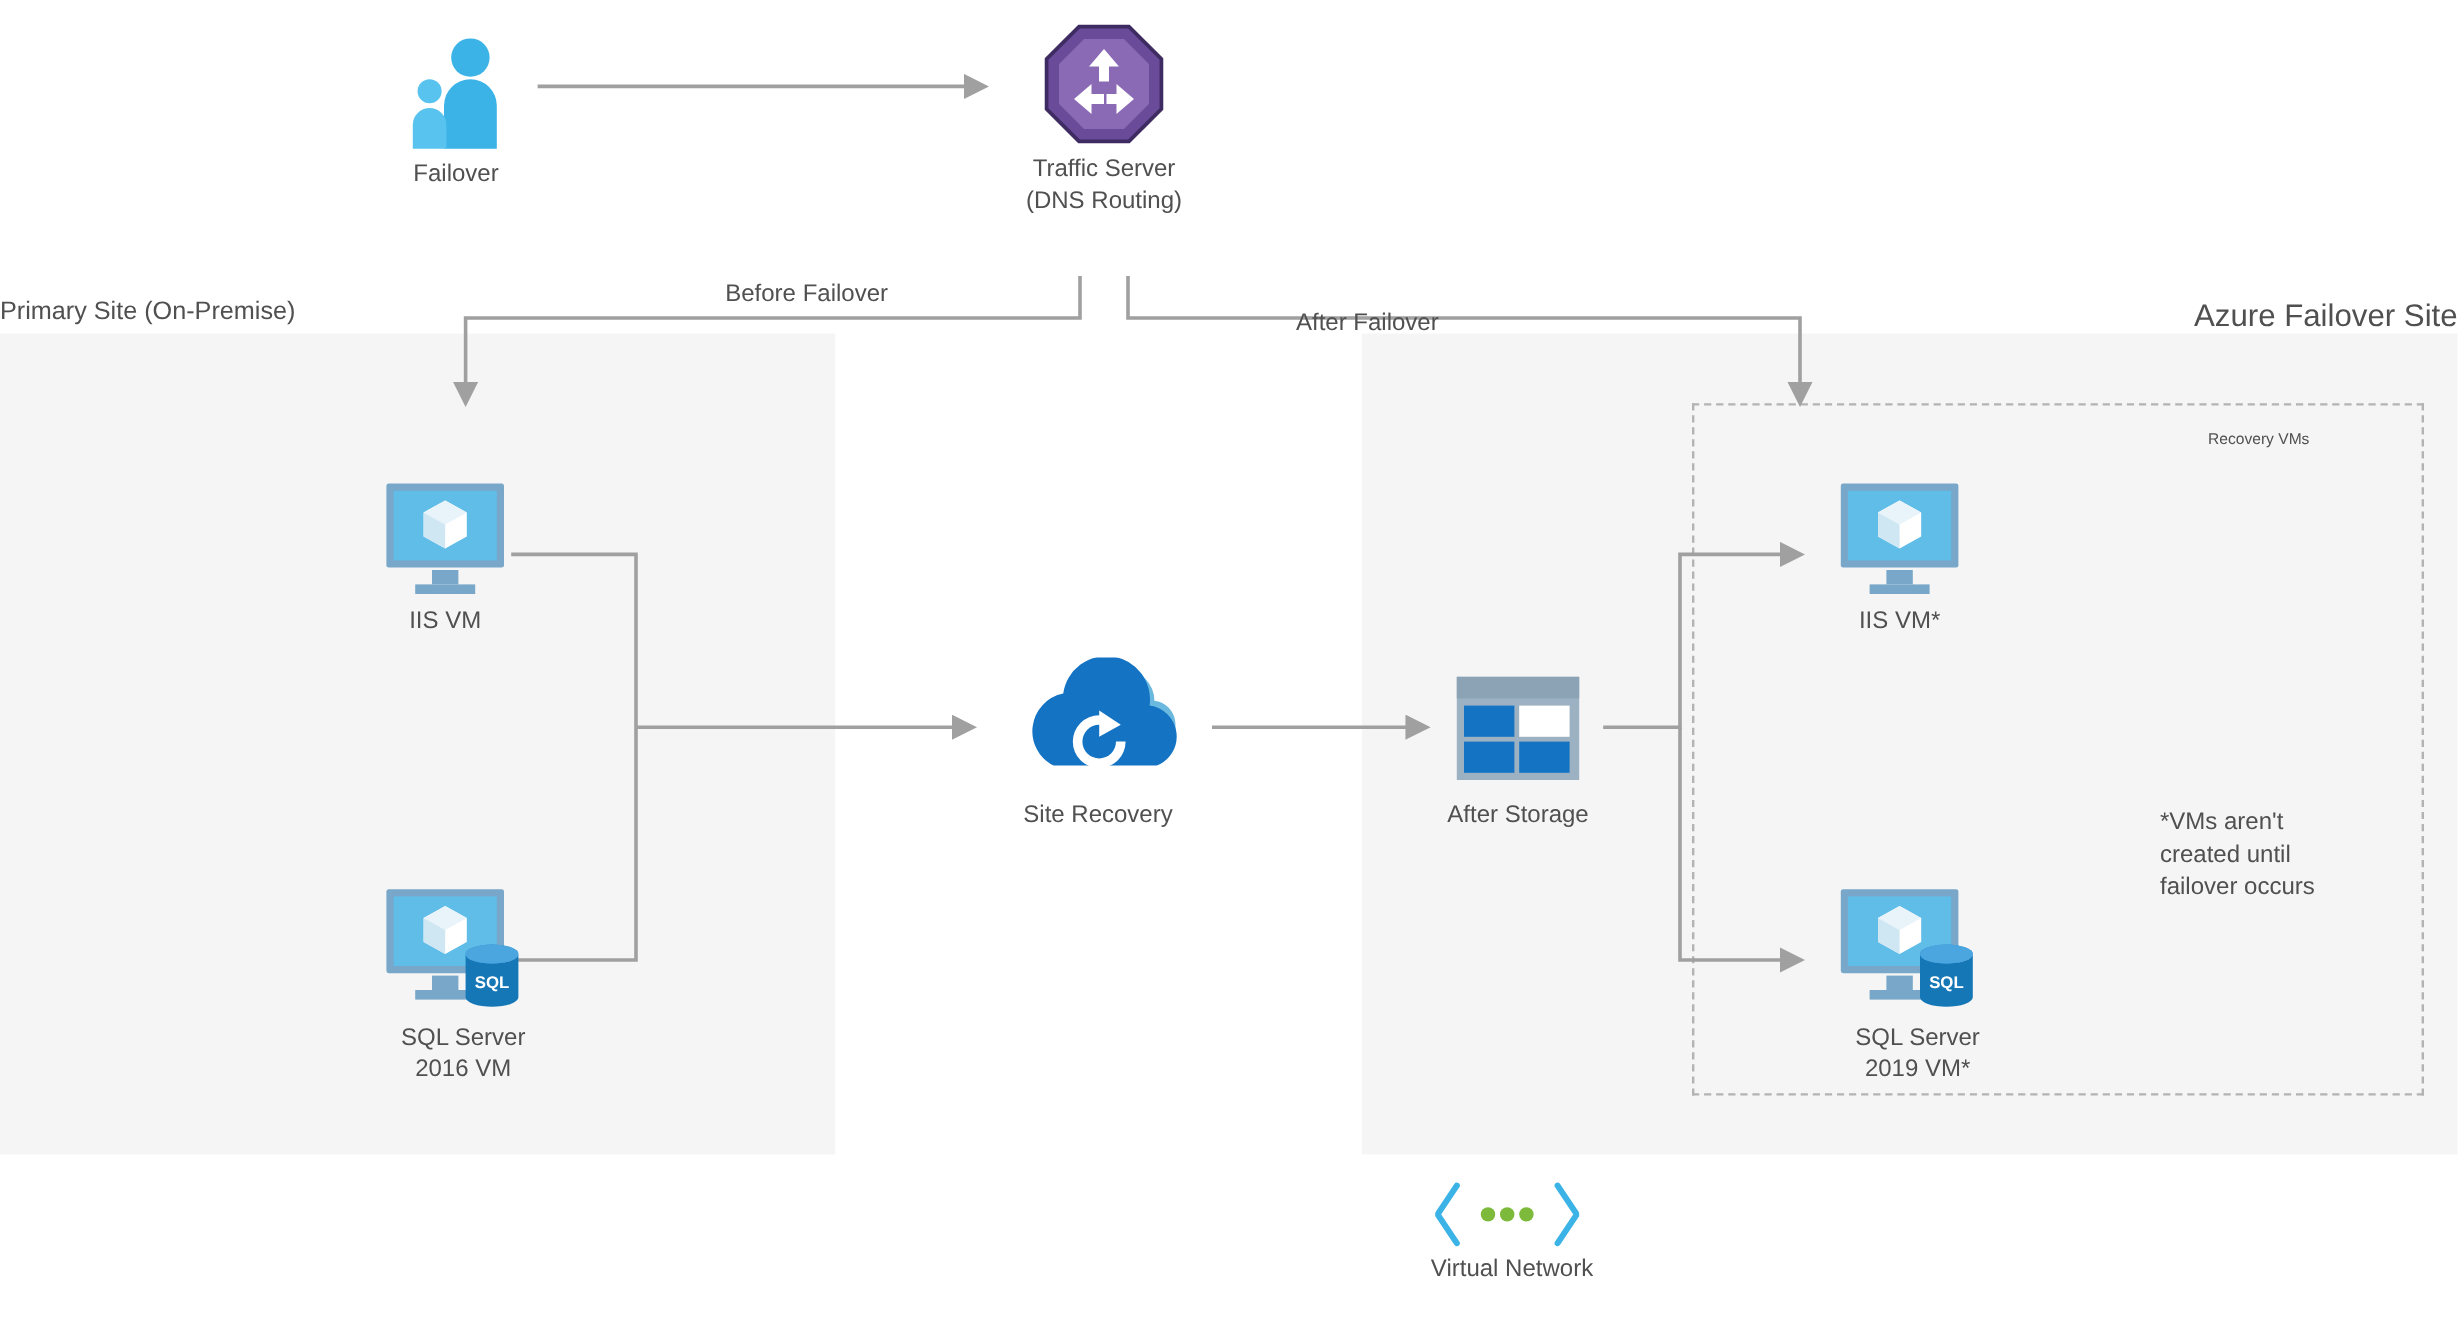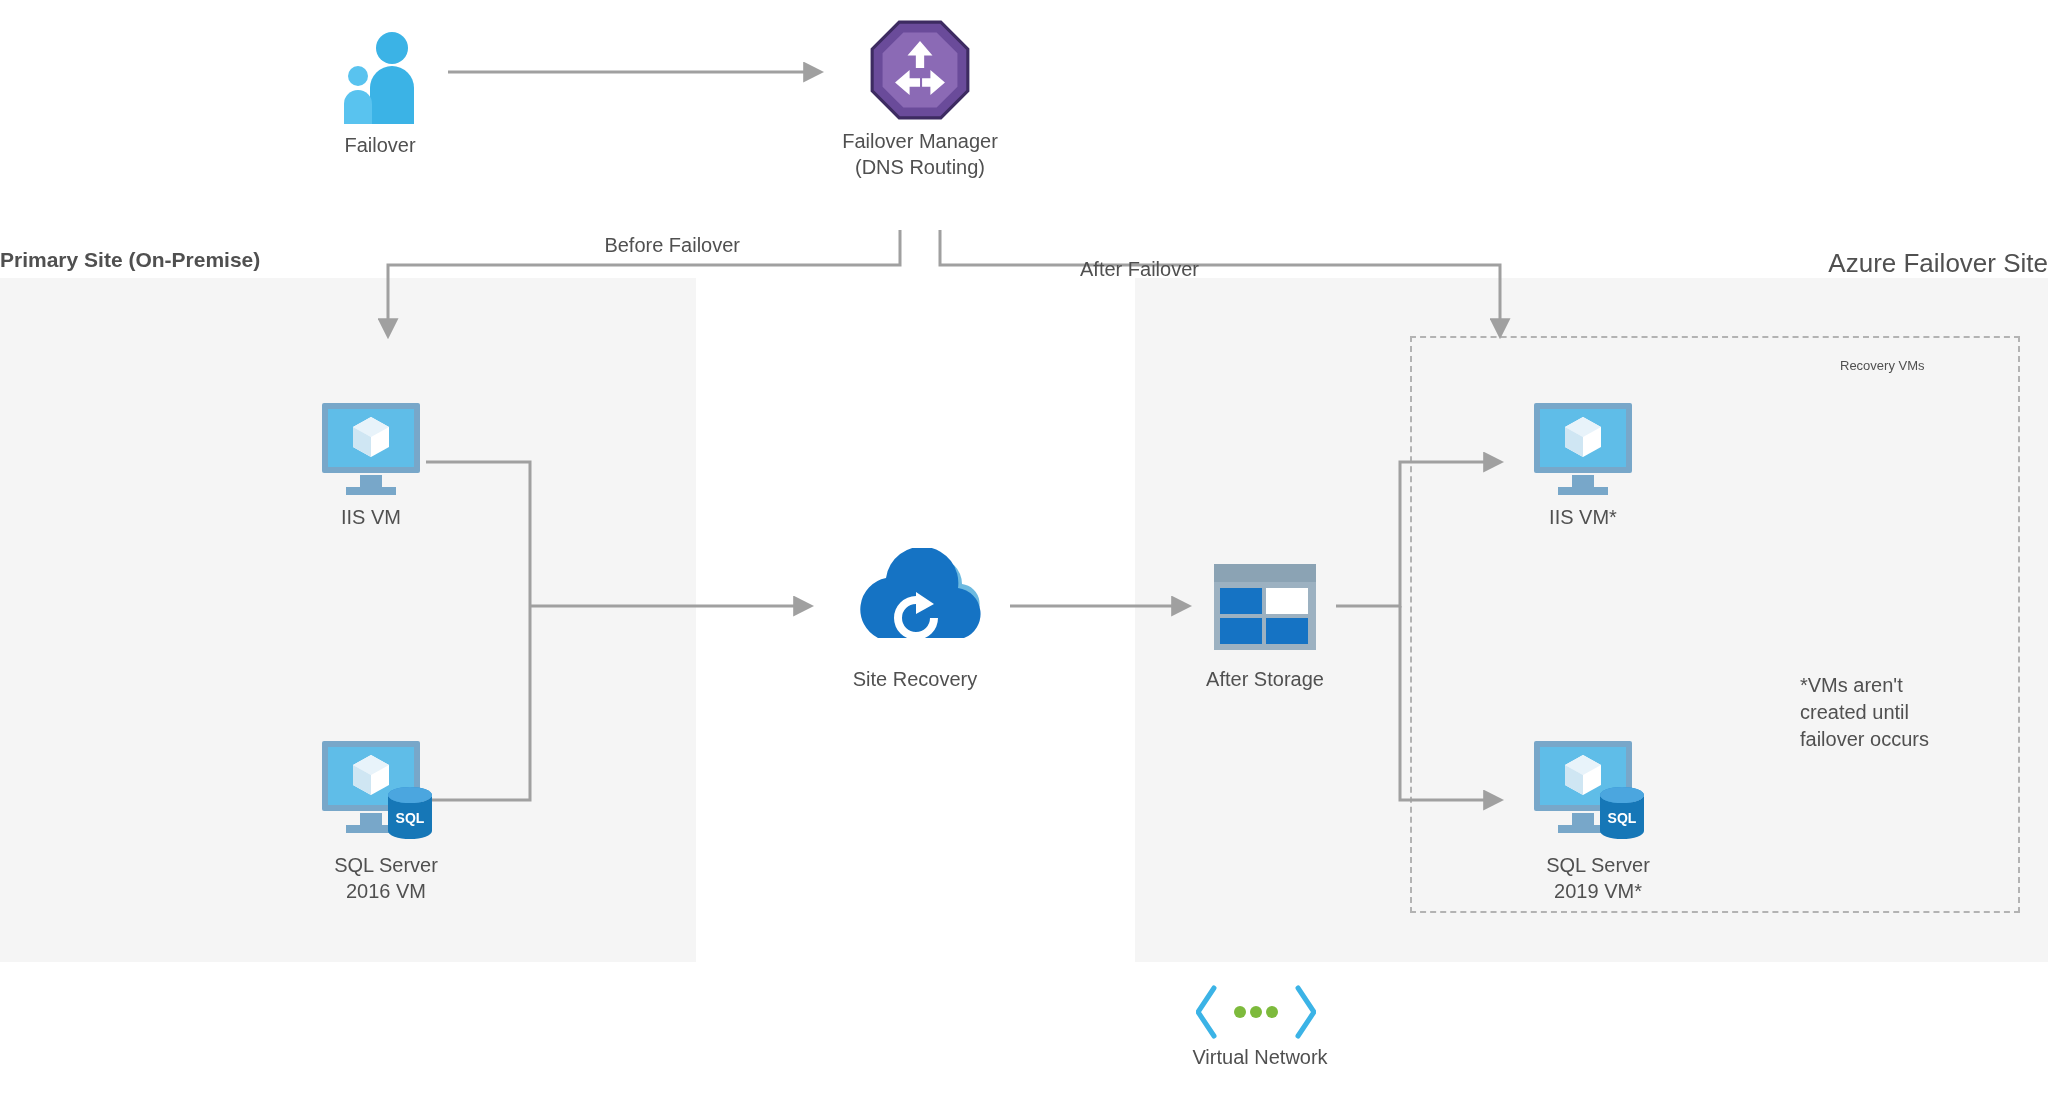--- a/index.html
+++ b/index.html
@@ -78,28 +78,28 @@
     <polygon points="30,4 70,4 96,30 96,70 70,96 30,96 4,70 4,30" fill="#6a4b9a" stroke="#3d2b61" stroke-width="3"></polygon>
     <polygon points="34,14 66,14 86,34 86,66 66,86 34,86 14,66 14,34" fill="#8b6ab5"></polygon>
     <g fill="#fff">
       <path d="M50 22 L38 36 H46 V48 H54 V36 H62 Z"></path>
       <path d="M26 62 L40 50 V58 H50 V66 H40 V74 Z"></path>
       <path d="M74 62 L60 50 V58 H52 V66 H60 V74 Z"></path>
     </g>
   </svg>
 </div>
 <div class="abs label" style="left:790px; top:128px; width:260px;">
-  <span>Failover Manager</span><br>
+  <span>Traffic Server</span><br>
   <span>(DNS Routing)</span>
 </div>
 
 <div class="abs label" style="left:540px; top:232px; width:200px; text-align:right;">Before Failover</div>
 <div class="abs label" style="left:1080px; top:232px; width:200px; text-align:left;margin-top:24px;">After Failover</div>
 
-<div class="abs" style="left:0px; top:248px; font-size:21px;font-weight:bold;">Primary Site (On-Premise)</div>
+<div class="abs" style="left:0px; top:248px; font-size:21px;">Primary Site (On-Premise)</div>
 <div class="abs" style="right:0px; top:248px; font-size:26px; text-align:right;">Azure Failover Site</div>
 
 <div class="abs" style="left:1840px; top:358px; font-size:13px;">Recovery VMs</div>
 
 <div class="abs" style="left:316px; top:399px;">
   <svg width="110" height="100" viewBox="0 0 110 100">
     <rect x="6" y="4" width="98" height="70" rx="2" fill="#78a7c9"></rect>
     <rect x="12" y="10" width="86" height="58" fill="#5fbde8"></rect>
     <rect x="44" y="76" width="22" height="12" fill="#78a7c9"></rect>
     <rect x="30" y="88" width="50" height="8" fill="#78a7c9"></rect>

